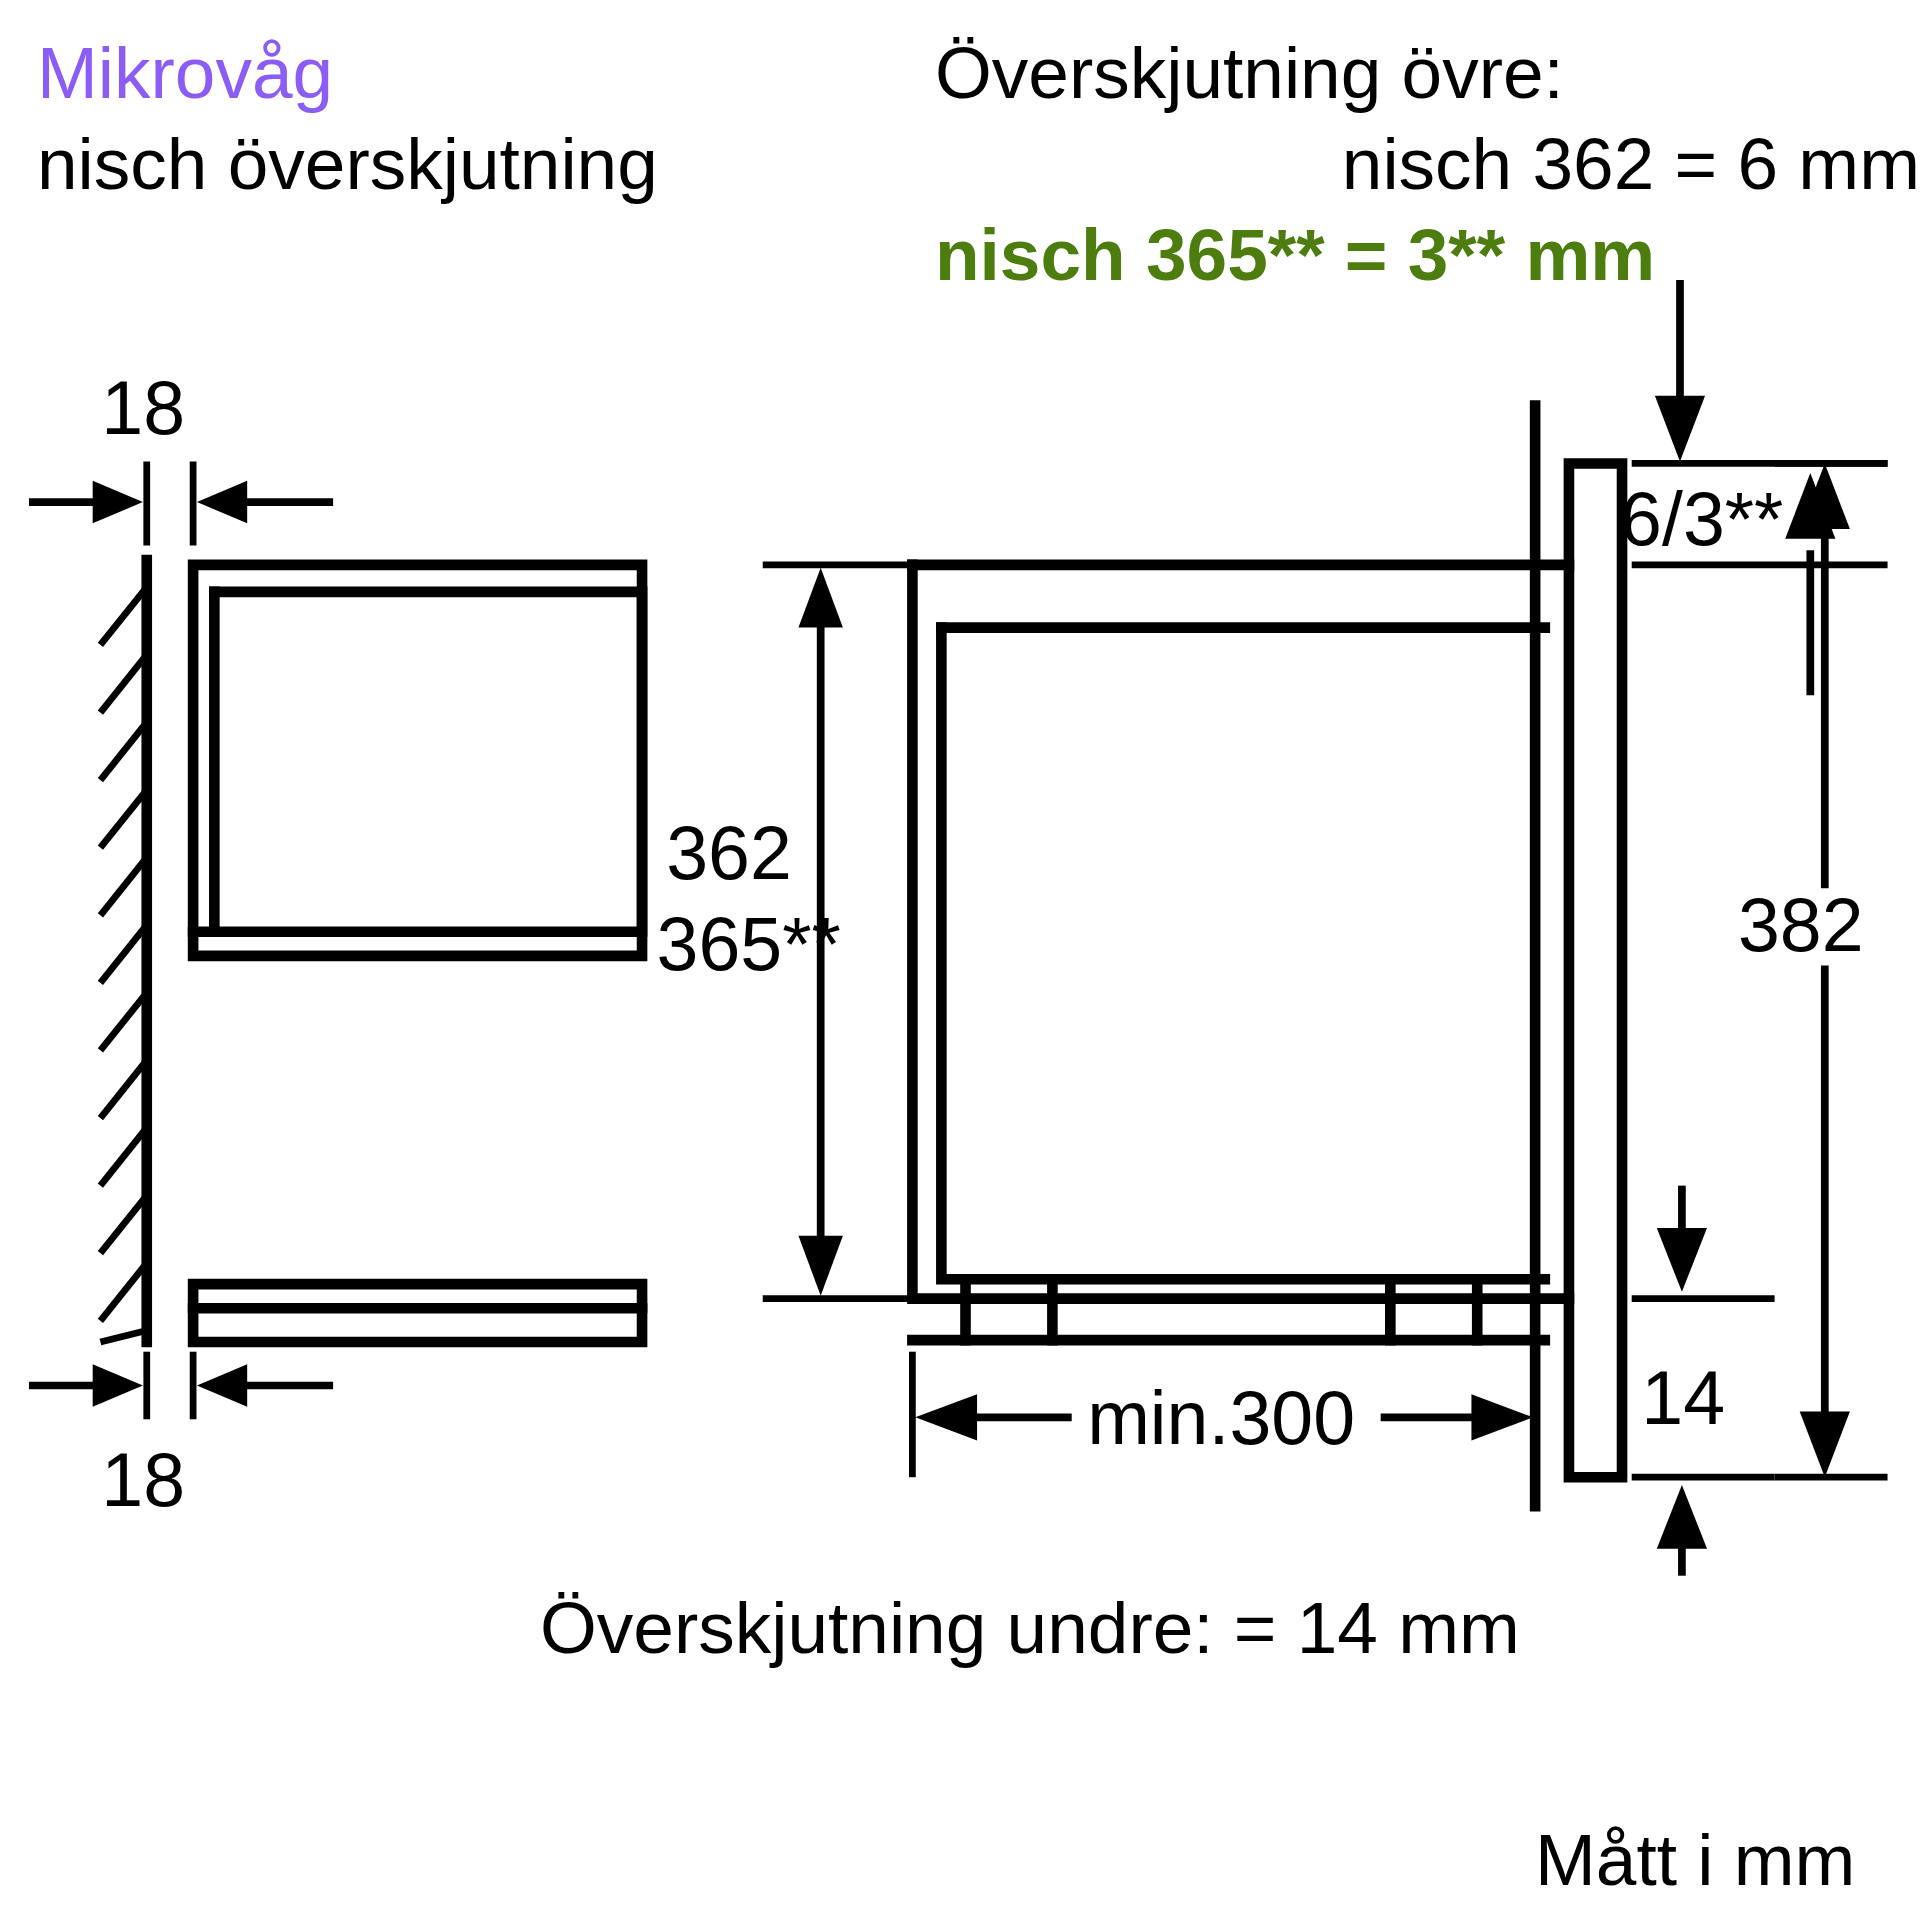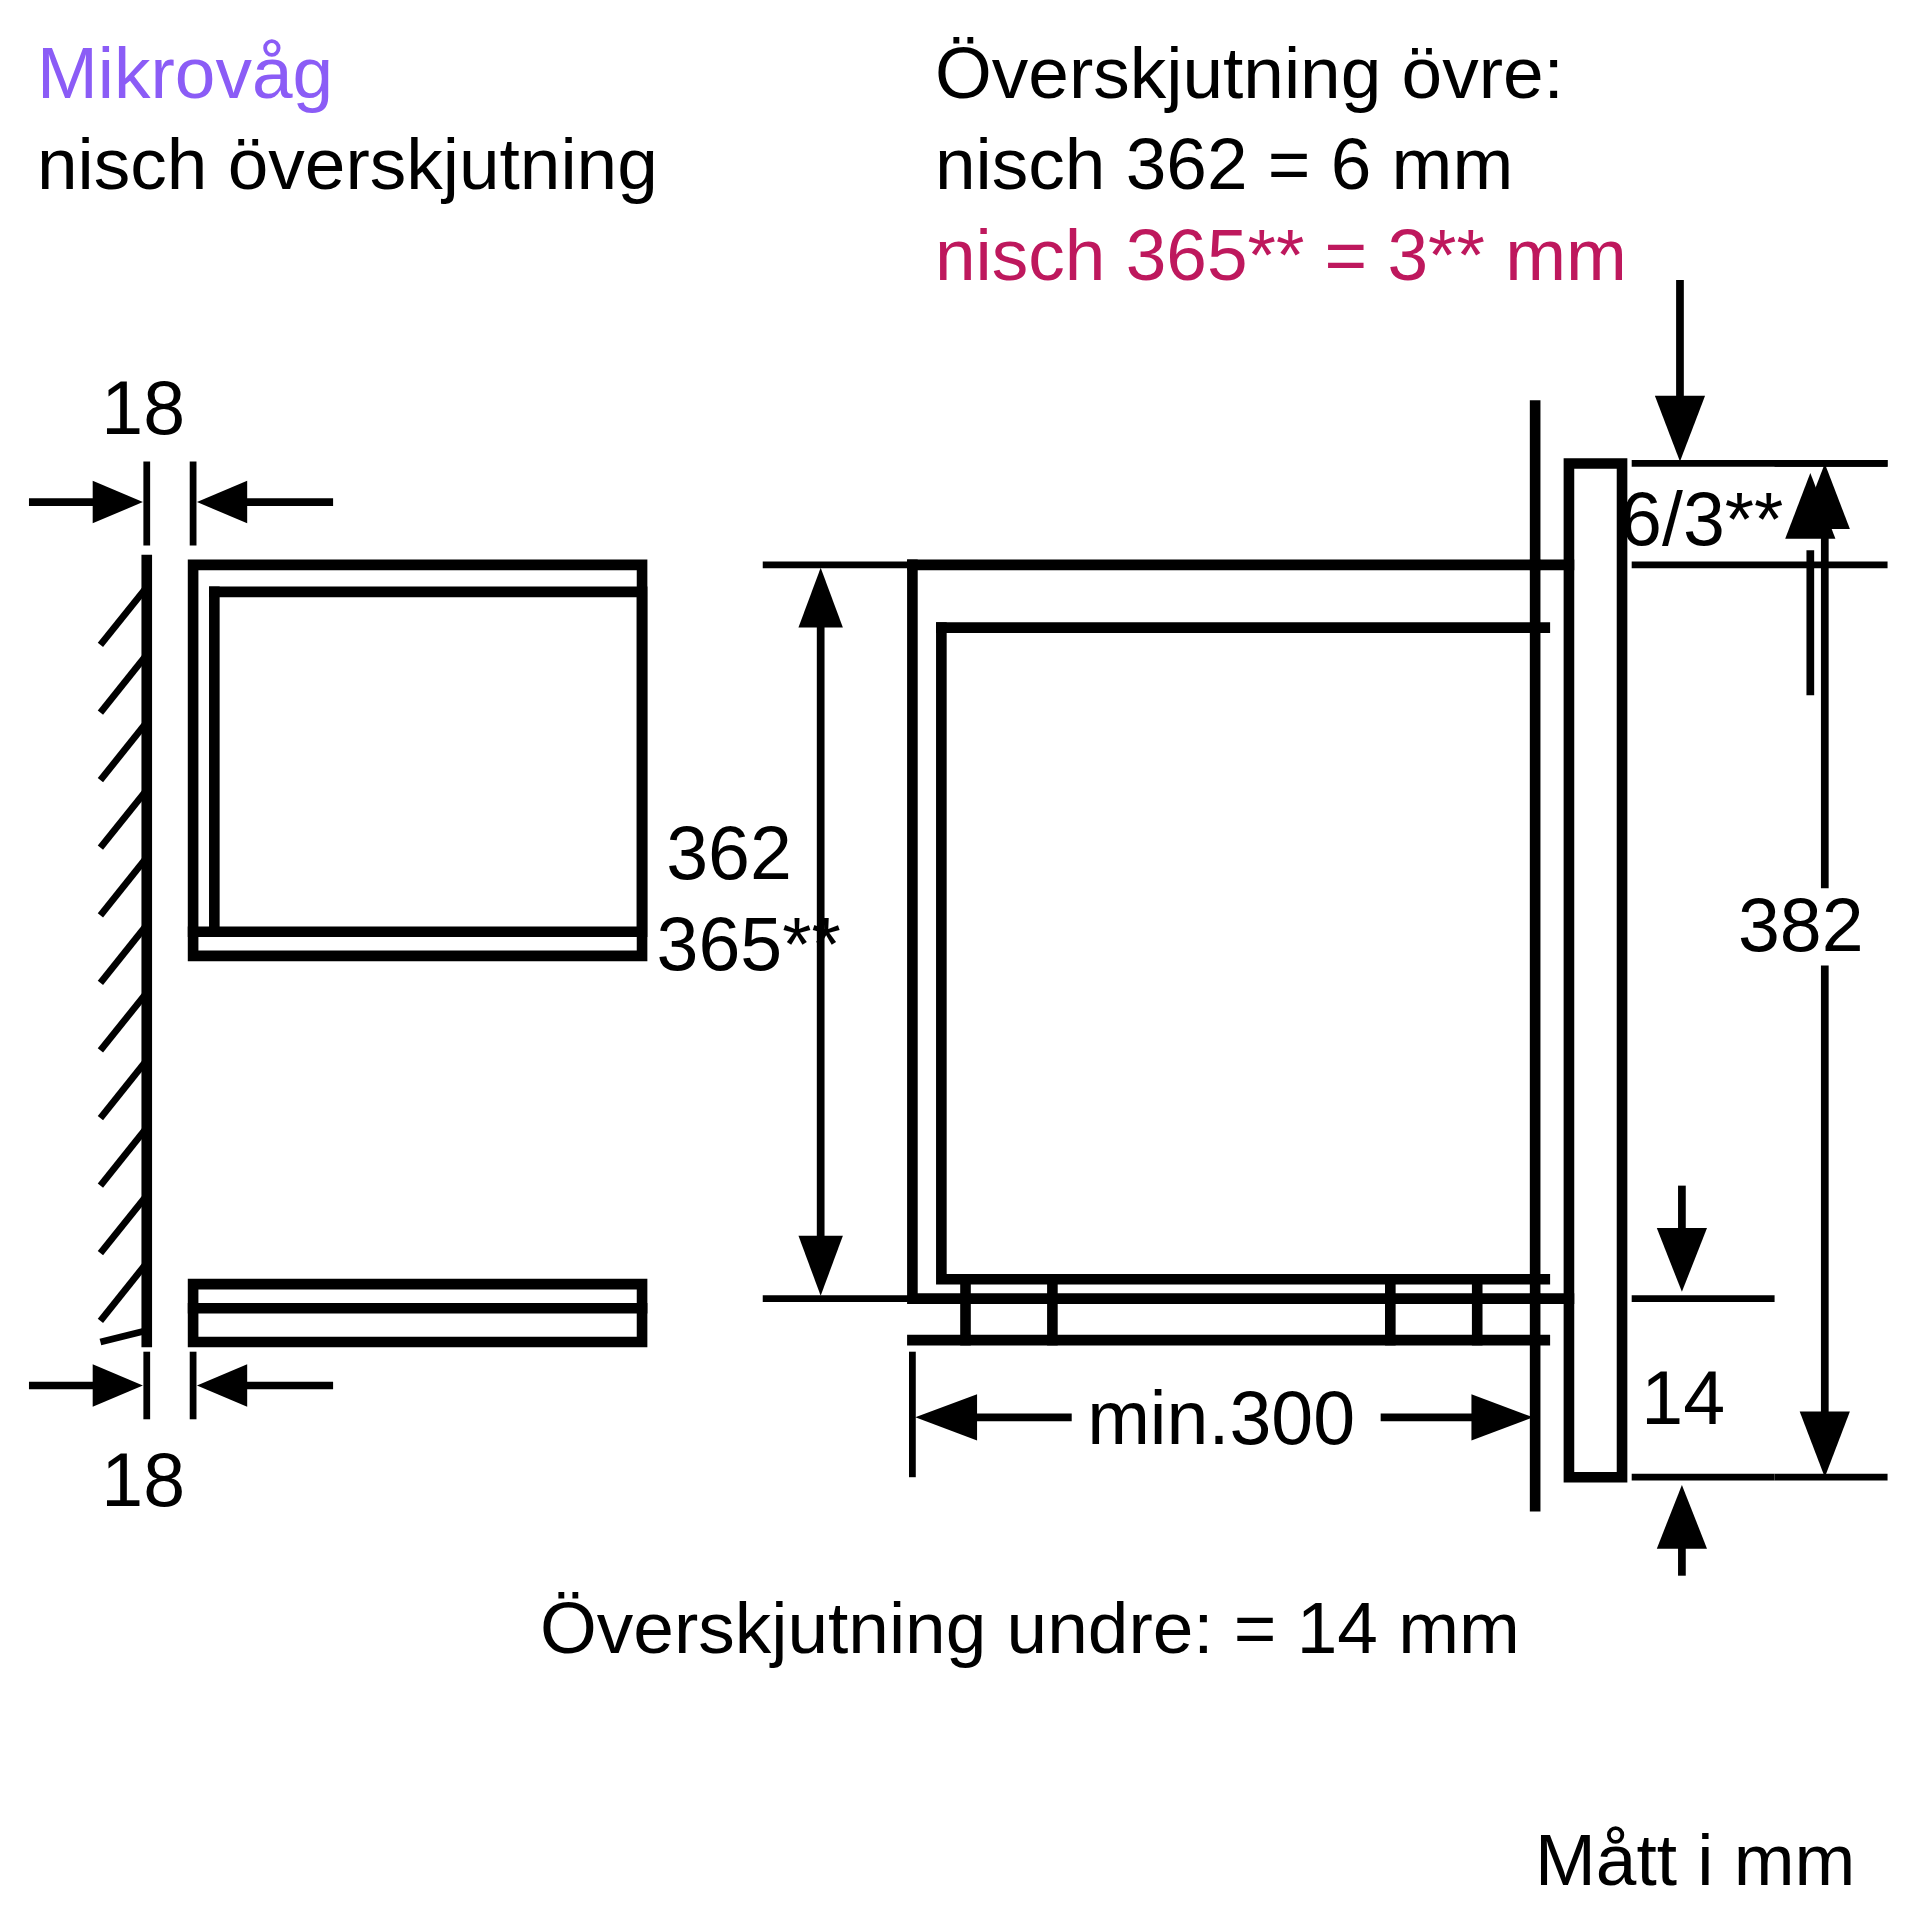--- a/index.html
+++ b/index.html
@@ -189,22 +189,22 @@
 
   </svg>
 
   <div style="position:absolute; left:37px; top:27px; width:792px;">
     <div style="font-size:73px; line-height:91px; color:#8b5cf6;">Mikrovåg</div>
     <div style="font-size:73px; line-height:91px; color:#000;">nisch överskjutning</div>
   </div>
 
   <div style="position:absolute; left:935px; top:27px; width:985px;">
     <div style="font-size:73px; line-height:91px; color:#000;">Överskjutning övre:</div>
-    <div style="font-size:73px; line-height:91px; color:#000;">nisch 362 = 6 mm</div>
-    <div style="font-size:73px; line-height:91px; color:#be185d;">nisch 365** = 3** mm</div>
+    <div style="font-size:73px; line-height:91px; color:#000;text-align:right;">nisch 362 = 6 mm</div>
+    <div style="font-size:73px; line-height:91px; color:#4d7c0f;font-weight:bold;">nisch 365** = 3** mm</div>
   </div>
 
   <div style="position:absolute; left:540px; top:1583px; width:1255px; font-size:73px; line-height:89px; color:#000;">Överskjutning undre: = 14 mm</div>
 
   <div style="position:absolute; left:1535px; top:1815px; width:406px; font-size:73px; line-height:89px; color:#000; text-align:left;">Mått i mm</div>
 
 </div>
 
 
 </body></html>

